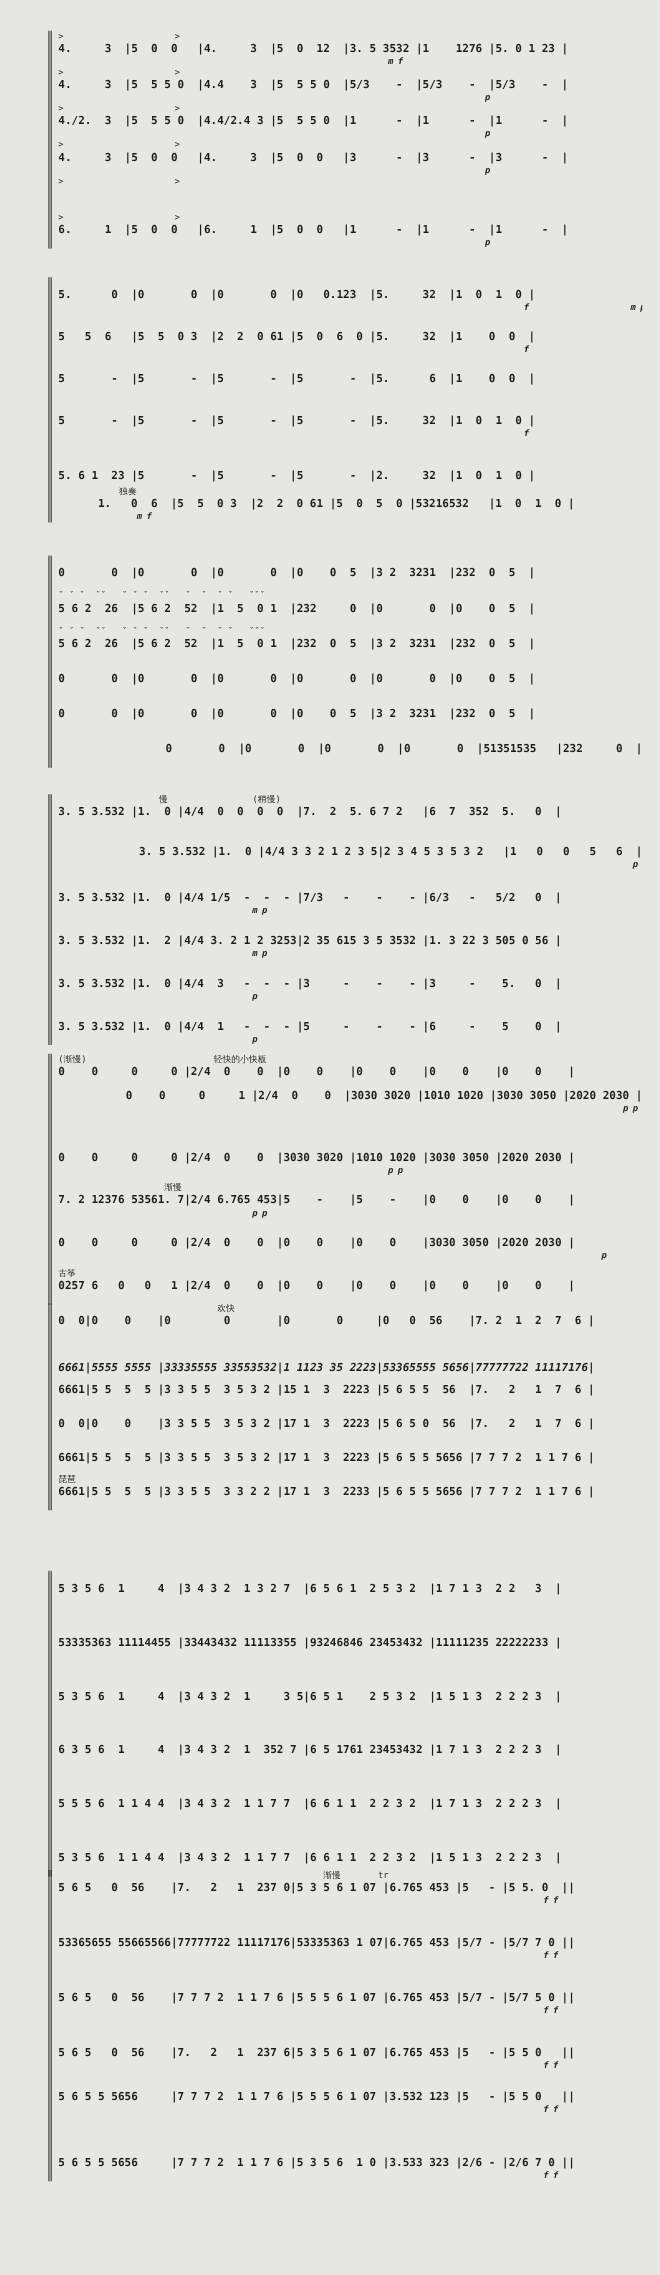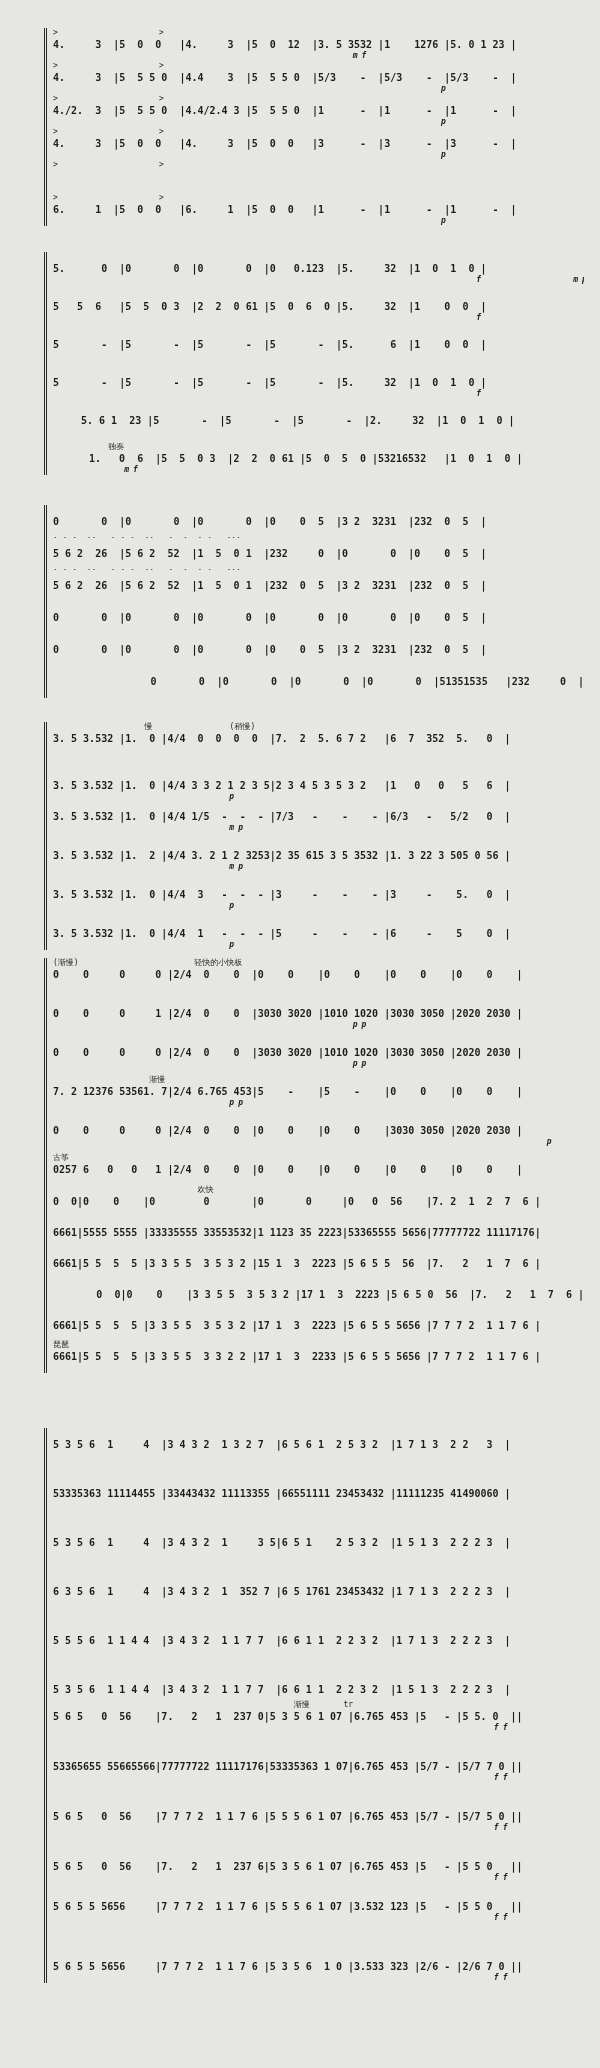--- a/index.html
+++ b/index.html
@@ -88,21 +88,21 @@
       <div class="nline" style="top: 76px;">
         <div class="row row-above"></div>
         <div class="row row-main">5       -  |5       -  |5       -  |5       -  |5.      6  |1    0  0  |</div>
         <div class="row row-below"></div>
       </div>
       <div class="nline" style="top: 114px;">
         <div class="row row-above"></div>
         <div class="row row-main">5       -  |5       -  |5       -  |5       -  |5.     32  |1  0  1  0 |</div>
         <div class="row row-below">                                                f</div>
       </div>
-      <div class="nline" style="top: 152px; margin-left: 28px;">
+      <div class="nline" style="top: 164px;">
         <div class="row row-above"></div>
         <div class="row row-main">5. 6 1  23 |5       -  |5       -  |5       -  |2.     32  |1  0  1  0 |</div>
       </div>
       <div class="nline" style="top: 190px; margin-left: 36px;">
         <div class="row row-above">    独奏</div>
         <div class="row row-main">1.   0  6  |5  5  0 3  |2  2  0 61 |5  0  5  0 |53216532   |1  0  1  0 |</div>
         <div class="row row-below">    mf</div>
       </div>
     </div>
     <div class="system" style="top: 505px; height: 193px;">
@@ -136,21 +136,21 @@
         <div class="row row-main">0       0  |0       0  |0       0  |0       0  |51351535   |232     0  |</div>
         <div class="row row-below"></div>
       </div>
     </div>
     <div class="system" style="top: 722px; height: 228px;">
       <div class="nline" style="top: 0px;">
         <div class="row row-above">                   慢                (稍慢)</div>
         <div class="row row-main">3. 5 3.532 |1.  0 |4/4  0  0  0  0  |7.  2  5. 6 7 2   |6  7  352  5.   0  |</div>
         <div class="row row-below"></div>
       </div>
-      <div class="nline" style="top: 47px;">
+      <div class="nline" style="top: 36px; text-align: right;">
         <div class="row row-above"></div>
         <div class="row row-main">3. 5 3.532 |1.  0 |4/4 3 3 2 1 2 3 5|2 3 4 5 3 5 3 2   |1   0   0   5   6  |</div>
         <div class="row row-below">                    p</div>
       </div>
       <div class="nline" style="top: 78px;">
         <div class="row row-above"></div>
         <div class="row row-main">3. 5 3.532 |1.  0 |4/4 1/5  -  -  - |7/3   -    -    - |6/3   -   5/2   0  |</div>
         <div class="row row-below">                    mp</div>
       </div>
       <div class="nline" style="top: 117px;">
@@ -168,21 +168,21 @@
         <div class="row row-main">3. 5 3.532 |1.  0 |4/4  1   -  -  - |5     -    -    - |6     -    5    0  |</div>
         <div class="row row-below">                    p</div>
       </div>
     </div>
     <div class="system" style="top: 958px; height: 228px;">
       <div class="nline" style="top: 0px;">
         <div class="row row-above">(渐慢)                        轻快的小快板</div>
         <div class="row row-main">0    0     0     0 |2/4  0    0  |0    0    |0    0    |0    0    |0    0    |</div>
         <div class="row row-below"></div>
       </div>
-      <div class="nline" style="top: 39px;">
+      <div class="nline" style="top: 22px; text-align: right;">
         <div class="row row-above"></div>
         <div class="row row-main">0    0     0     1 |2/4  0    0  |3030 3020 |1010 1020 |3030 3050 |2020 2030 |</div>
         <div class="row row-below">                                  pp</div>
       </div>
       <div class="nline" style="top: 78px;">
         <div class="row row-above"></div>
         <div class="row row-main">0    0     0     0 |2/4  0    0  |3030 3020 |1010 1020 |3030 3050 |2020 2030 |</div>
         <div class="row row-below">                                  pp</div>
       </div>
       <div class="nline" style="top: 117px;">
@@ -200,31 +200,31 @@
         <div class="row row-main">0257 6   0   0   1 |2/4  0    0  |0    0    |0    0    |0    0    |0    0    |</div>
         <div class="row row-below"></div>
       </div>
     </div>
     <div class="system" style="top: 1185px; height: 188px;">
       <div class="nline" style="top: 0px;">
         <div class="row row-above">                              欢快</div>
         <div class="row row-main">0  0|0    0    |0        0       |0       0     |0   0  56    |7. 2  1  2  7  6 |</div>
         <div class="row row-below"></div>
       </div>
-      <div class="nline" style="top: 31px;">
+      <div class="nline" style="top: 42px; font-style: italic;">
         <div class="row row-above"></div>
         <div class="row row-main">6661|5555 5555 |33335555 33553532|1 1123 35 2223|53365555 5656|77777722 11117176|</div>
         <div class="row row-below"></div>
       </div>
       <div class="nline" style="top: 62px;">
         <div class="row row-above"></div>
         <div class="row row-main">6661|5 5  5  5 |3 3 5 5  3 5 3 2 |15 1  3  2223 |5 6 5 5  56  |7.   2   1  7  6 |</div>
         <div class="row row-below"></div>
       </div>
-      <div class="nline" style="top: 93px; text-align: right;">
+      <div class="nline" style="top: 93px;">
         <div class="row row-above"></div>
         <div class="row row-main">0  0|0    0    |3 3 5 5  3 5 3 2 |17 1  3  2223 |5 6 5 0  56  |7.   2   1  7  6 |</div>
         <div class="row row-below"></div>
       </div>
       <div class="nline" style="top: 124px;">
         <div class="row row-above"></div>
         <div class="row row-main">6661|5 5  5  5 |3 3 5 5  3 5 3 2 |17 1  3  2223 |5 6 5 5 5656 |7 7 7 2  1 1 7 6 |</div>
         <div class="row row-below"></div>
       </div>
       <div class="nline" style="top: 155px;">
@@ -234,21 +234,21 @@
       </div>
     </div>
     <div class="system" style="top: 1428px; height: 278px;">
       <div class="nline" style="top: 0px;">
         <div class="row row-above"></div>
         <div class="row row-main">5 3 5 6  1     4  |3 4 3 2  1 3 2 7  |6 5 6 1  2 5 3 2  |1 7 1 3  2 2   3  |</div>
         <div class="row row-below"></div>
       </div>
       <div class="nline" style="top: 49px;">
         <div class="row row-above"></div>
-        <div class="row row-main">53335363 11114455 |33443432 11113355 |66551111 23453432 |11111235 41490060 |</div>
+        <div class="row row-main">53335363 11114455 |33443432 11113355 |93246846 23453432 |11111235 22222233 |</div>
         <div class="row row-below"></div>
       </div>
       <div class="nline" style="top: 98px;">
         <div class="row row-above"></div>
         <div class="row row-main">5 3 5 6  1     4  |3 4 3 2  1     3 5|6 5 1    2 5 3 2  |1 5 1 3  2 2 2 3  |</div>
         <div class="row row-below"></div>
       </div>
       <div class="nline" style="top: 147px;">
         <div class="row row-above"></div>
         <div class="row row-main">6 3 5 6  1     4  |3 4 3 2  1  352 7 |6 5 1761 23453432 |1 7 1 3  2 2 2 3  |</div>

